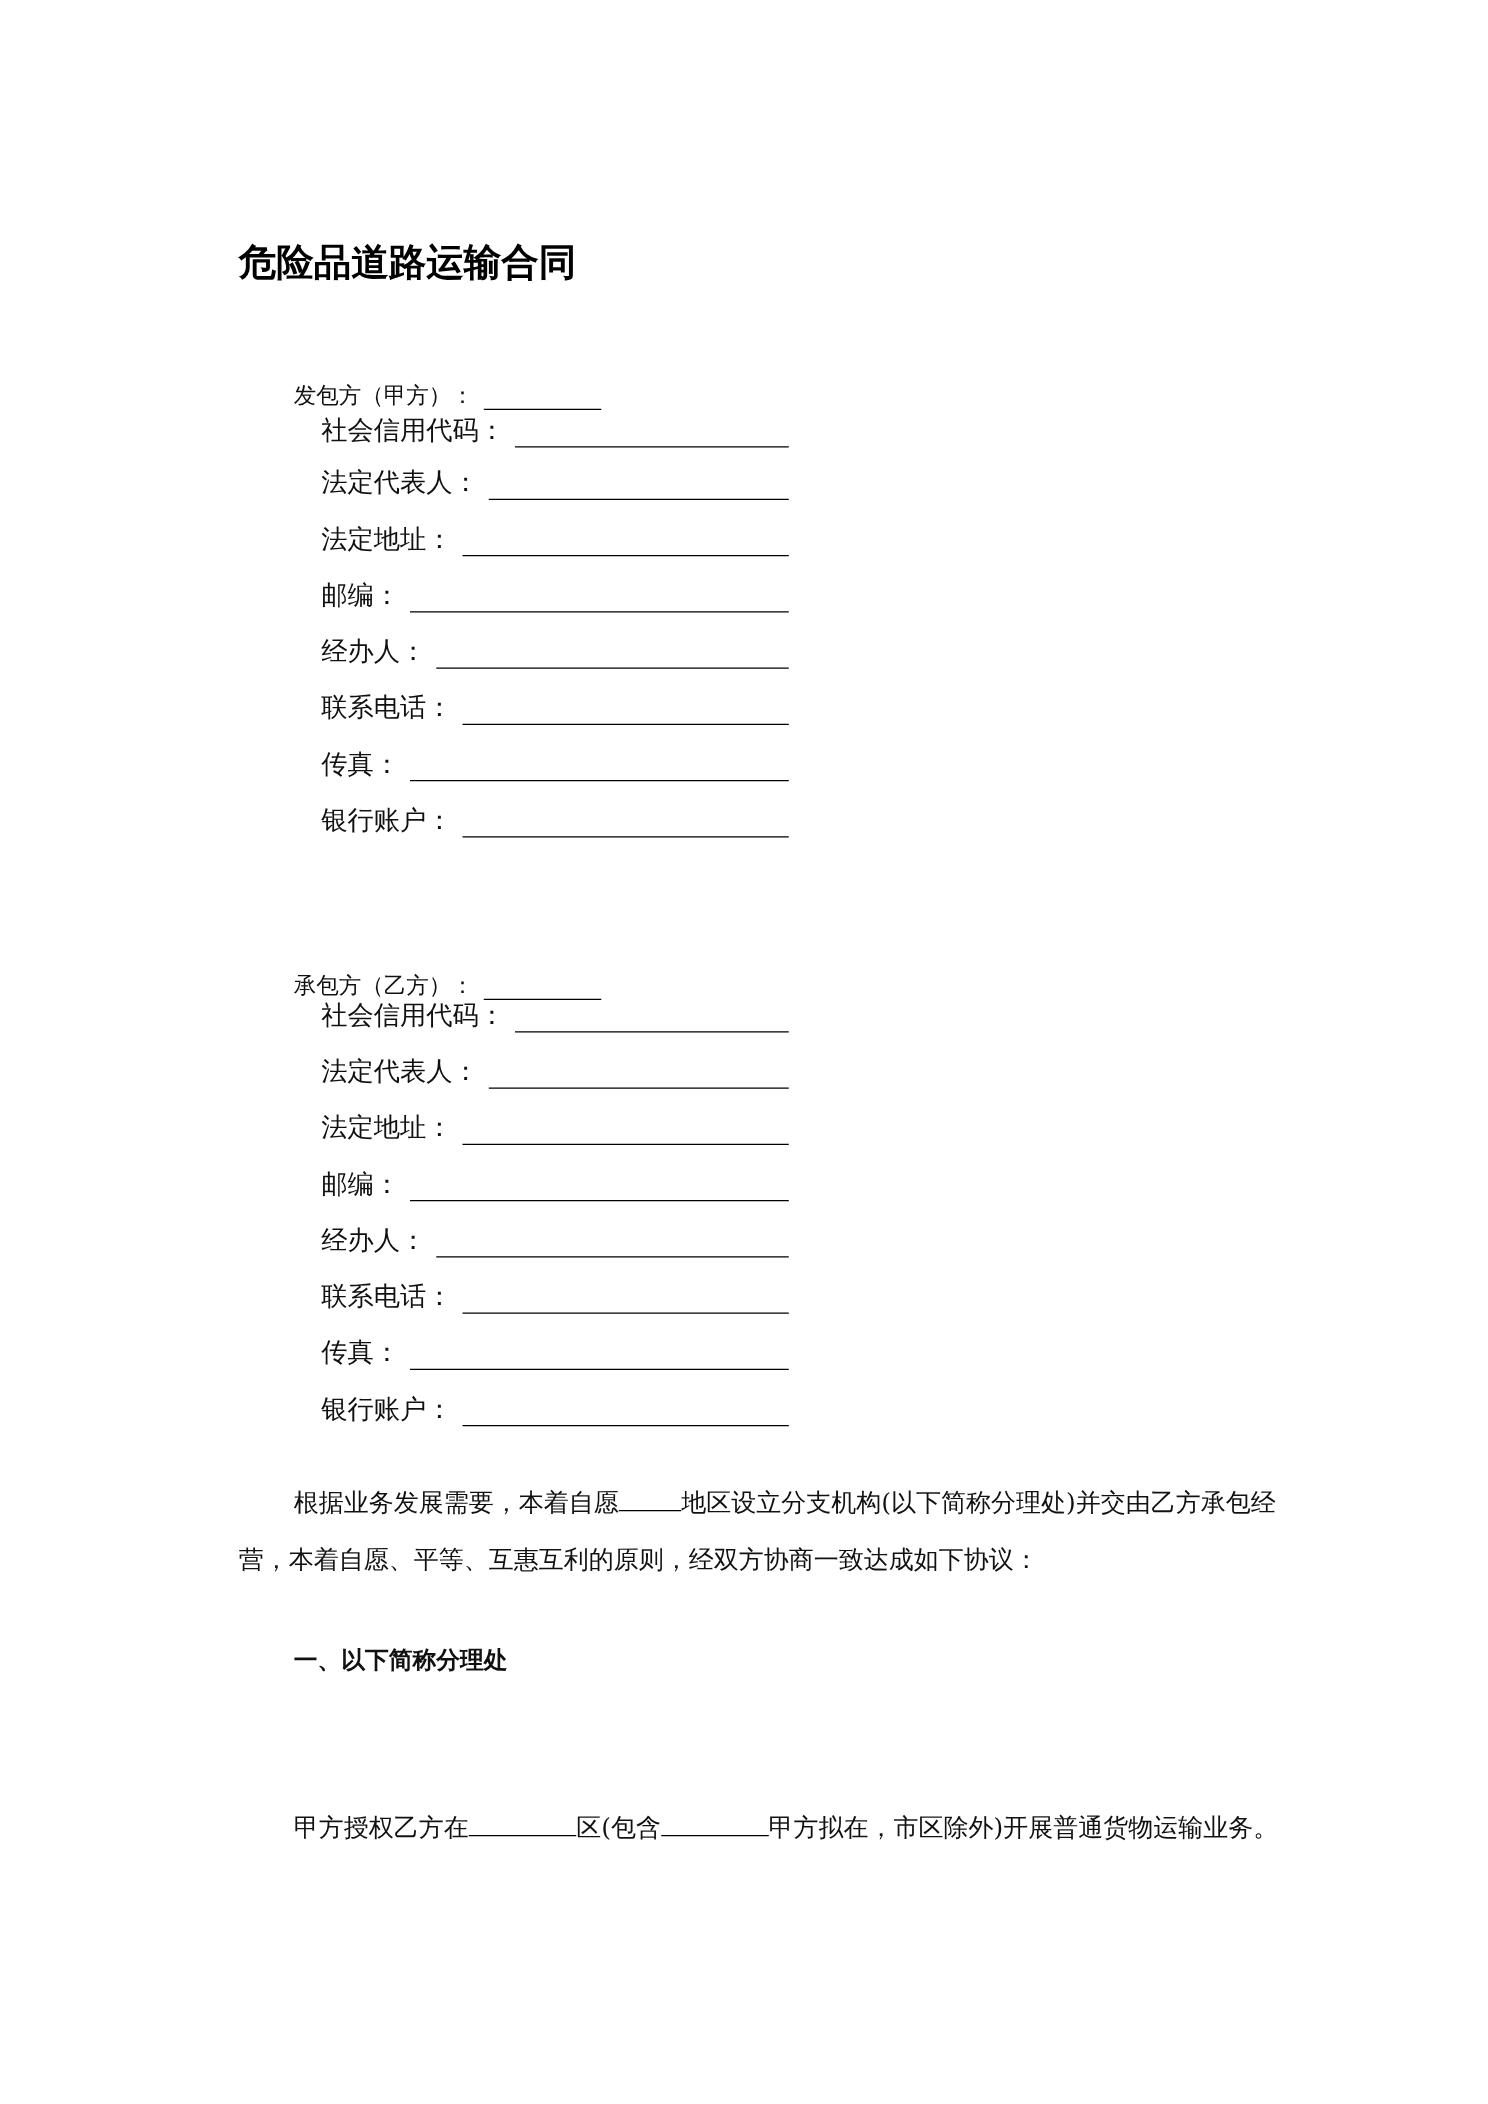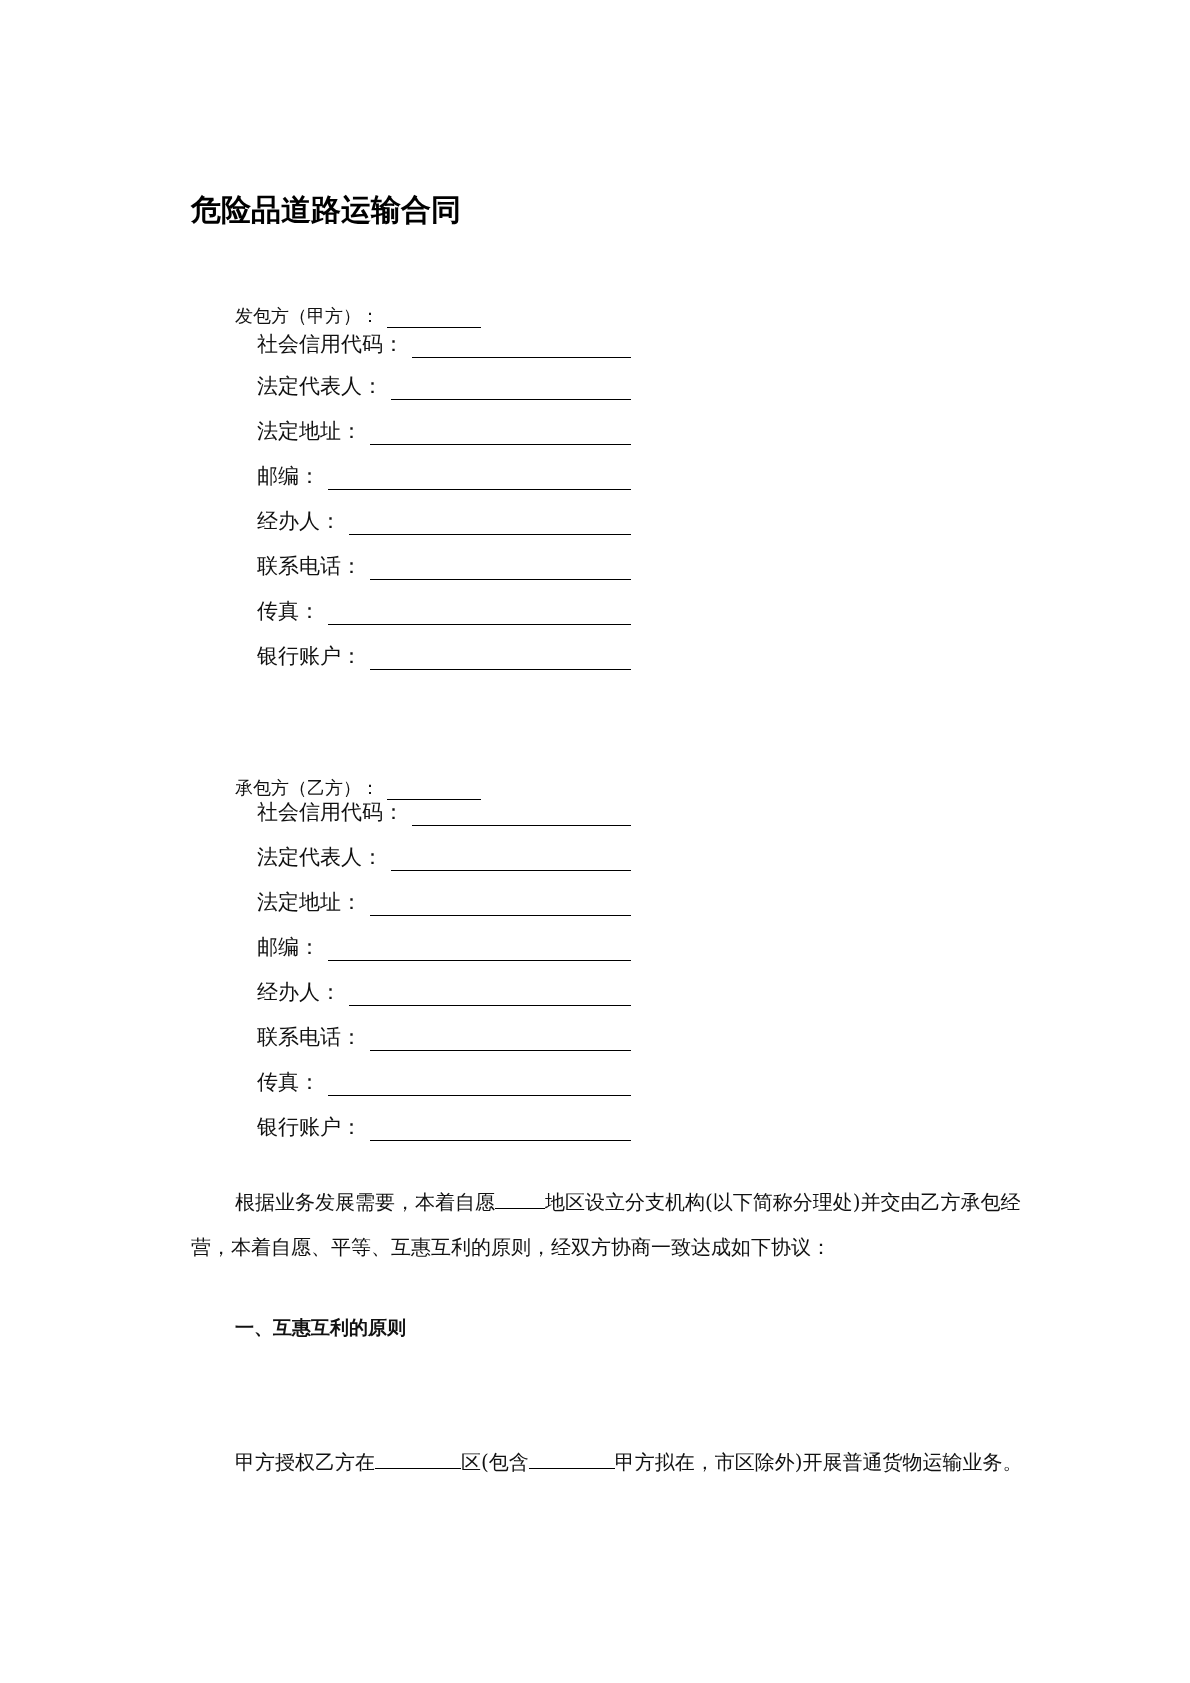--- a/index.html
+++ b/index.html
@@ -100,20 +100,20 @@
   </div>
   <div class="field" style="top:1111px;">
     <span class="lbl">银行账户：</span>
     <span class="line"></span>
   </div>
 
   <div class="para indent" style="top:1180px;">
     <span>根据业务发展需要，本着自愿</span><span class="u u5"></span><span>地区设立分支机构(以下简称分理处)并交由乙方承包经营，本着自愿、平等、互惠互利的原则，经双方协商一致达成如下协议：</span>
   </div>
 
-  <div class="heading" style="top:1315px;">一、互惠互利的原则</div>
+  <div class="heading" style="top:1315px;">一、以下简称分理处</div>
 
 
   <div class="para indent" style="top:1440px;">
     <span>甲方授权乙方在</span><span class="u u8"></span><span>区(包含</span><span class="u u8"></span><span>甲方拟在，市区除外)开展普通货物运输业务。</span>
   </div>
 
 </div>
 
 </body></html>

